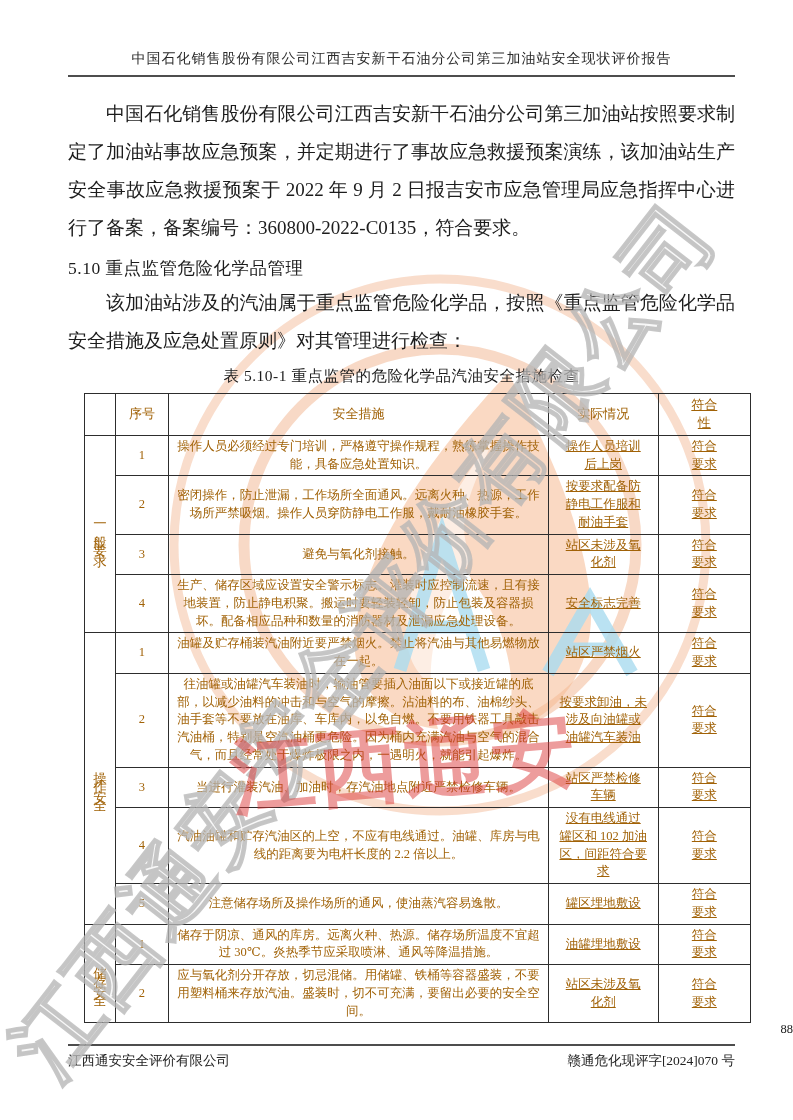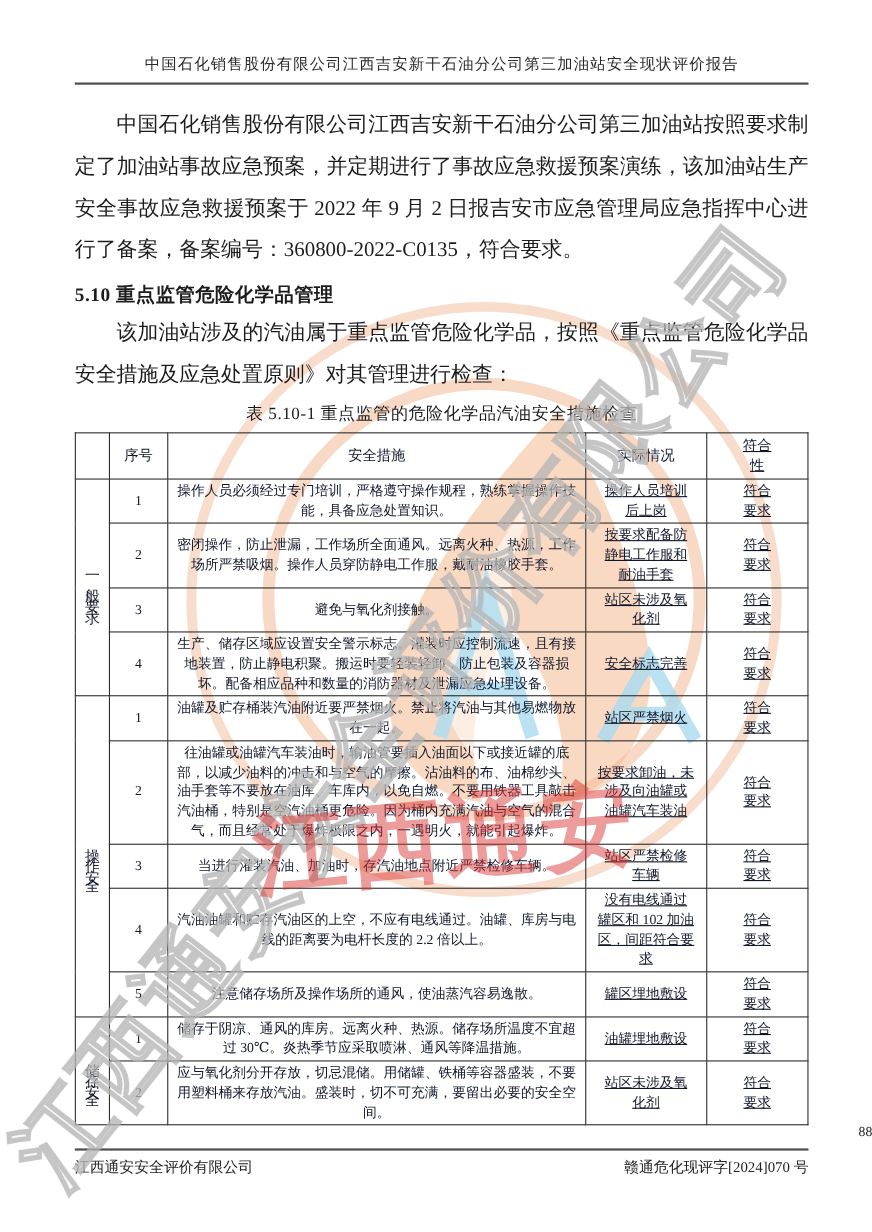--- a/index.html
+++ b/index.html
@@ -35,28 +35,28 @@
   .doc-header{
     text-align:center;font-size:14px;letter-spacing:1px;color:#2a2a2a;
     padding-bottom:7px;border-bottom:2.5px solid #4d4d4d;
   }
   .para{
     font-size:19px;line-height:38px;text-align:justify;text-indent:2em;
     margin:0;
   }
   .para-1{margin-top:18px;}
   .section-heading{
-    font-size:17.5px;font-weight:bold;margin:9px 0 4px 0;letter-spacing:.5px;
+    font-size:17.5px;font-weight:normal;margin:9px 0 4px 0;letter-spacing:.5px;
   }
   .table-caption{
     text-align:center;font-size:15.5px;margin:6px 0 6px 0;letter-spacing:.5px;
   }
   table.check{
     width:100%;border-collapse:collapse;table-layout:fixed;
-    font-size:12.5px;color:#0f172a;
+    font-size:12.5px;color:#a16207;margin-left:16px;
   }
   table.check td,table.check th{
     border:1.3px solid #2d2d2d;
     padding:2px 3px;vertical-align:middle;text-align:center;
     line-height:1.42;font-weight:normal;
   }
   th.h{font-weight:bold;font-size:13px;height:34px;}
   td.group-cell{
     writing-mode:vertical-rl;text-orientation:upright;
     letter-spacing:9px;font-size:13.5px;padding:4px 0;

